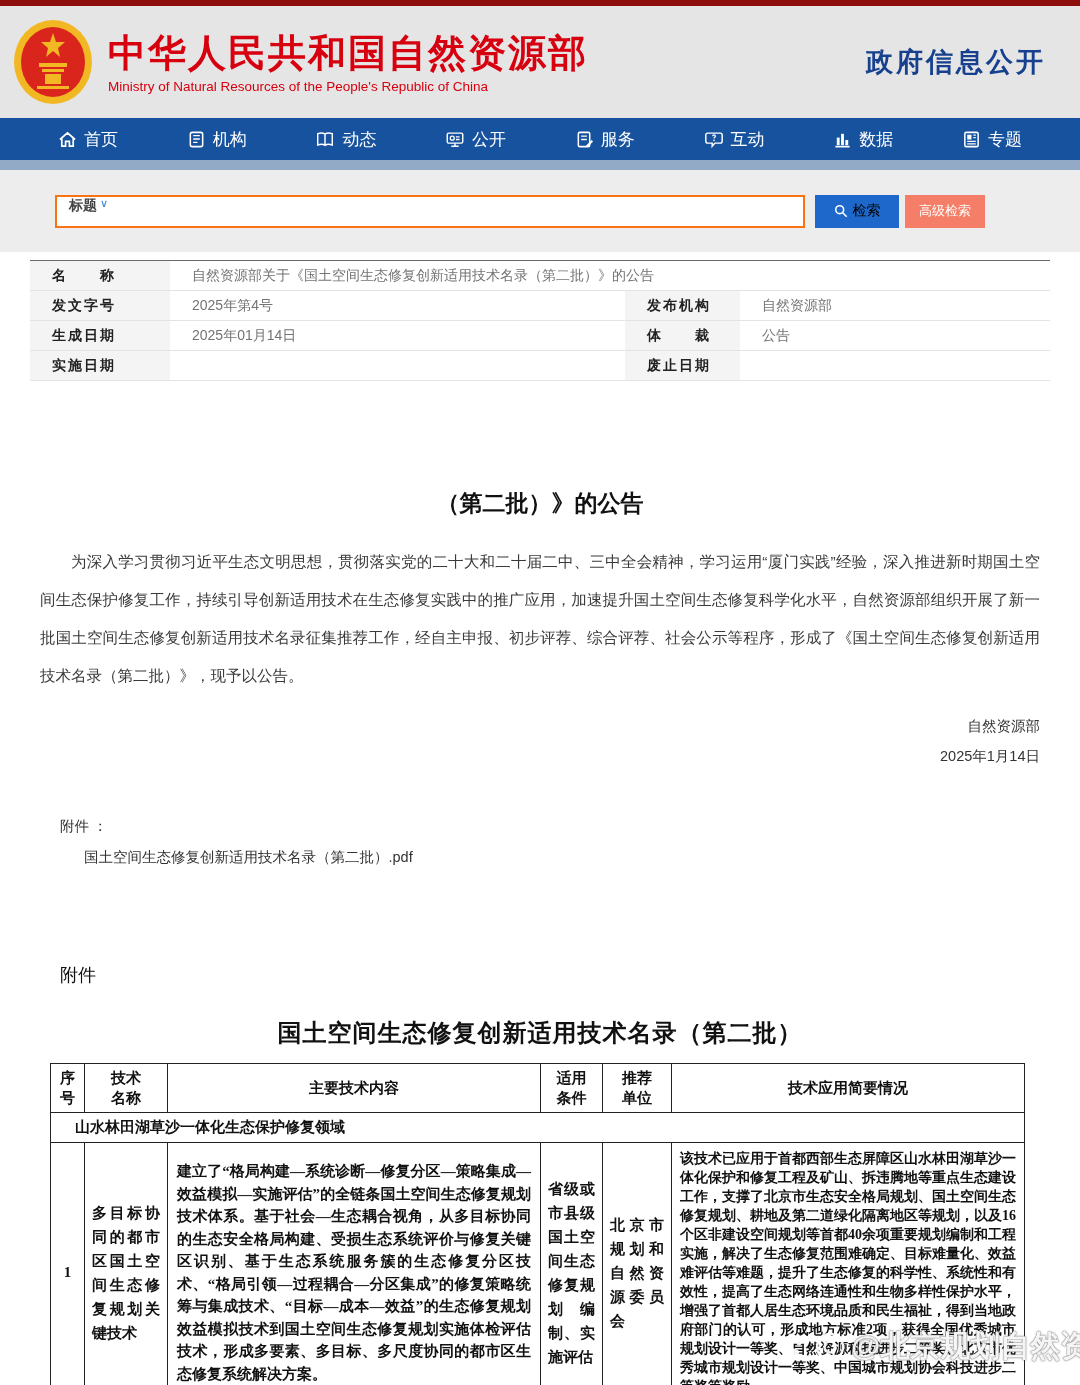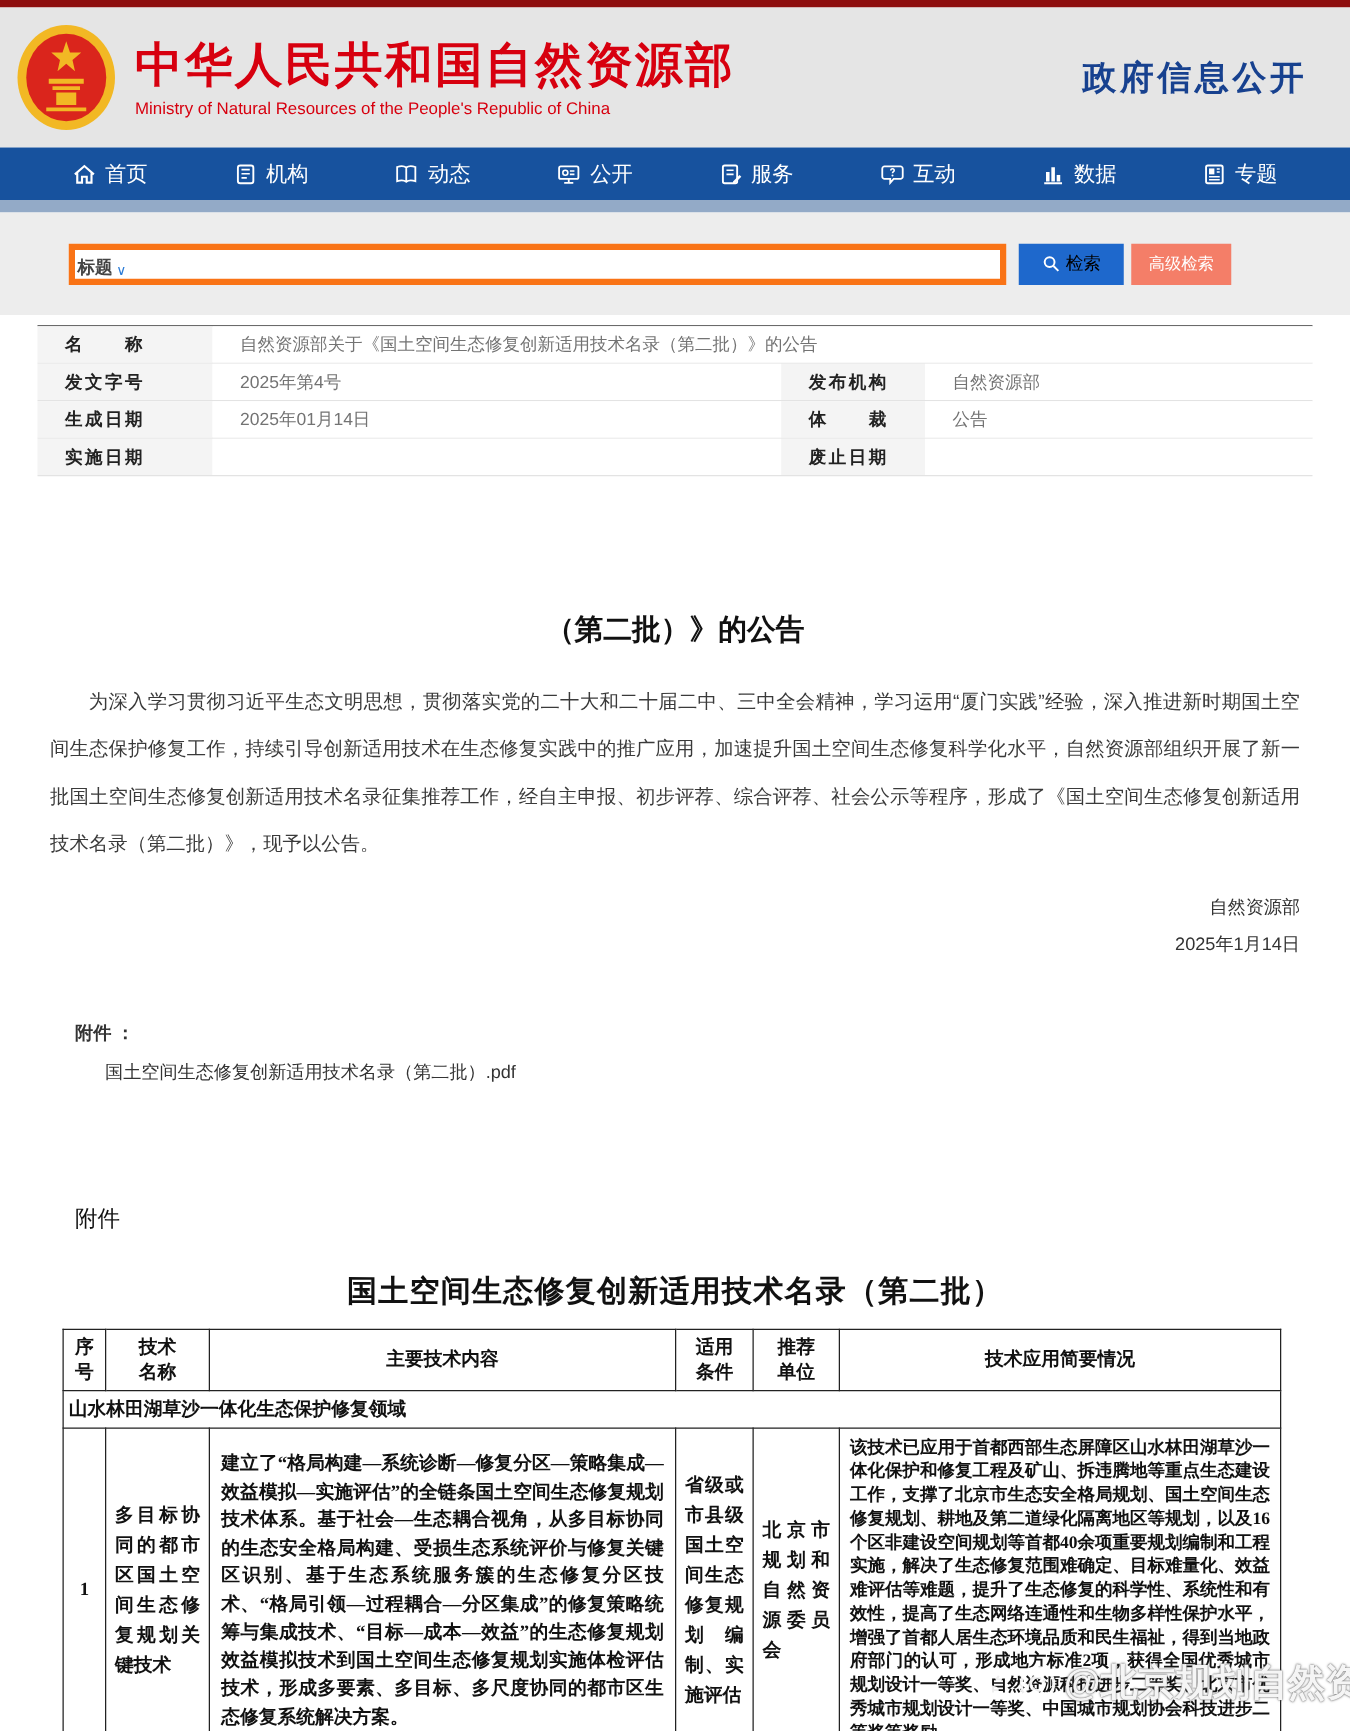--- a/index.html
+++ b/index.html
@@ -17,49 +17,49 @@
   .brand-cn { color:#d7000f; font-size:38px; font-weight:bold; letter-spacing:2px; line-height:44px; }
   .brand-en { color:#d7000f; font-size:13.5px; margin-top:4px; }
   .header-right { margin-left:auto; color:#17418f; font-size:27px; font-weight:bold; letter-spacing:3px; }
   
   .nav { height:42px; background:#17529e; display:flex; align-items:center; justify-content:space-between; padding:0 58px; }
   .nav-item { display:flex; align-items:center; gap:7px; color:#fff; font-size:17px; cursor:pointer; }
   .nav-item svg { display:block; }
   .nav-strip { height:10px; background:#93aac7; }
   
   .search-band { height:82px; background:#ededed; display:flex; align-items:center; padding:0 95px 0 55px; }
-  .search-box { flex:1; height:33px; background:#fff; border:5px solid #f97316; display:flex; align-items:flex-end; padding-left:2px; }
+  .search-box { flex:1; height:33px; background:#fff; border:2px solid #f97316; display:flex; align-items:flex-start; padding-left:12px; }
   .search-field-label { font-size:14px; color:#444; font-weight:bold; }
   .caret { color:#2b7bd6; font-size:11px; margin-left:3px; }
   .btn-search { width:84px; height:33px; margin-left:10px; background:#1e68cc; color:#000000; border:none; font-size:14px; display:flex; align-items:center; justify-content:center; gap:5px; cursor:pointer; }
   .btn-adv { width:80px; height:33px; margin-left:6px; background:#f47e68; color:#fff; border:none; font-size:13px; cursor:pointer; }
   
   .meta { margin:8px 30px 0 30px; border-top:1px solid #6a6a6a; font-size:14px; }
   .meta-row { display:grid; grid-template-columns:140px 455px 115px 1fr; border-bottom:1px solid #e3e3e3; min-height:30px; align-items:stretch; }
   .meta-row.single { grid-template-columns:140px 1fr; }
   .meta-label { background:#f4f4f4; font-weight:bold; color:#222; display:flex; align-items:center; padding-left:22px; }
   .meta-label .jl { display:inline-block; width:62px; text-align:justify; text-align-last:justify; }
   .meta-value { display:flex; align-items:center; padding-left:22px; color:#737373; background:#fff; }
   
   .article-title { margin-top:68px; text-align:center; font-size:23px; font-weight:bold; color:#111; line-height:36px; }
   .article-body { margin:22px 40px 0 40px; font-size:15.5px; line-height:38px; text-align:justify; color:#3a3a3a; text-indent:2em; }
   .sign-block { margin:16px 40px 0 0; text-align:right; font-size:14.5px; color:#333; line-height:30px; }
   .attach-block { margin:46px 0 0 60px; font-size:14.5px; color:#333; }
-  .attach-label { font-weight:bold;margin-top:46px; }
+  .attach-label { font-weight:normal;margin-top:46px; }
   .attach-link { display:block; margin:12px 0 0 24px; color:#333; cursor:pointer; text-decoration:none; }
   
   .appendix { font-family:"Liberation Serif","DejaVu Serif",serif; color:#111; }
   .appendix-heading { margin:96px 0 0 60px; font-size:18px; }
   .appendix-title { margin-top:30px; text-align:center; font-size:24px; font-weight:bold; letter-spacing:1px; }
   table.cat { border-collapse:collapse; margin:14px 0 0 50px; width:975px; table-layout:fixed;
     font-family:"Liberation Serif","DejaVu Serif",serif; }
   table.cat th, table.cat td { border:1px solid #222; vertical-align:middle; }
   table.cat th { font-size:15px; font-weight:bold; padding:4px 2px; white-space:pre-line; line-height:20px; }
   .col-no{width:34px}.col-name{width:83px}.col-content{width:373px}.col-cond{width:62px}.col-unit{width:69px}.col-app{width:353px}
-  td.section-cell { font-size:15px; font-weight:600; padding:5px 4px; text-align:left; }
+  td.section-cell { font-size:15px; font-weight:600; padding:5px 24px; text-align:left; }
   td.no-cell { text-align:center; font-size:15px; font-weight:600; }
   td.name-cell, td.cond-cell, td.unit-cell { font-size:15px; font-weight:600; padding:6px 7px; text-align:justify; text-align-last:left; line-height:24px; }
   td.content-cell { font-size:15px; font-weight:600; padding:8px 9px; line-height:22.5px; text-align:justify; }
   td.app-cell { font-size:14px; font-weight:600; padding:6px 8px; line-height:19px; text-align:justify; }
   
   .watermark { position:absolute; top:1326px; left:775px; display:flex; align-items:center; gap:6px;
     color:rgba(255,255,255,0.93); font-size:30px; font-weight:bold;
     text-shadow:0 0 2px rgba(110,110,110,0.9), 0 0 1px rgba(90,90,90,0.9); pointer-events:none; white-space:nowrap; }
 </style>
 </head>

